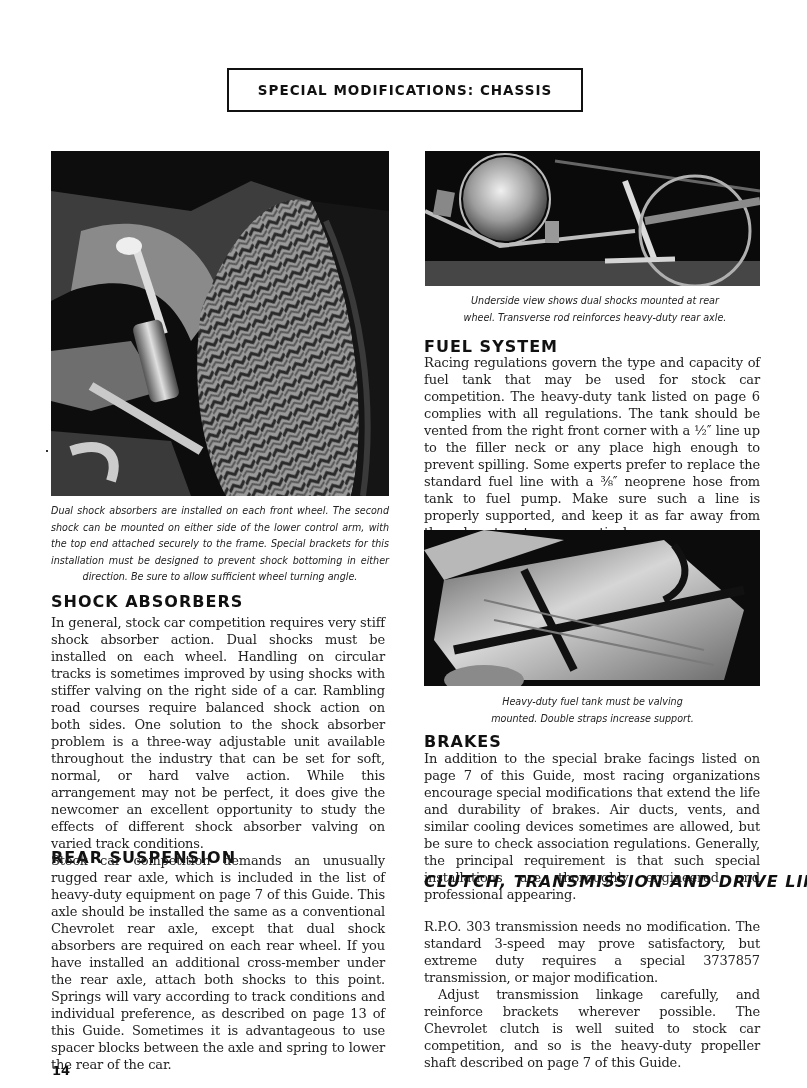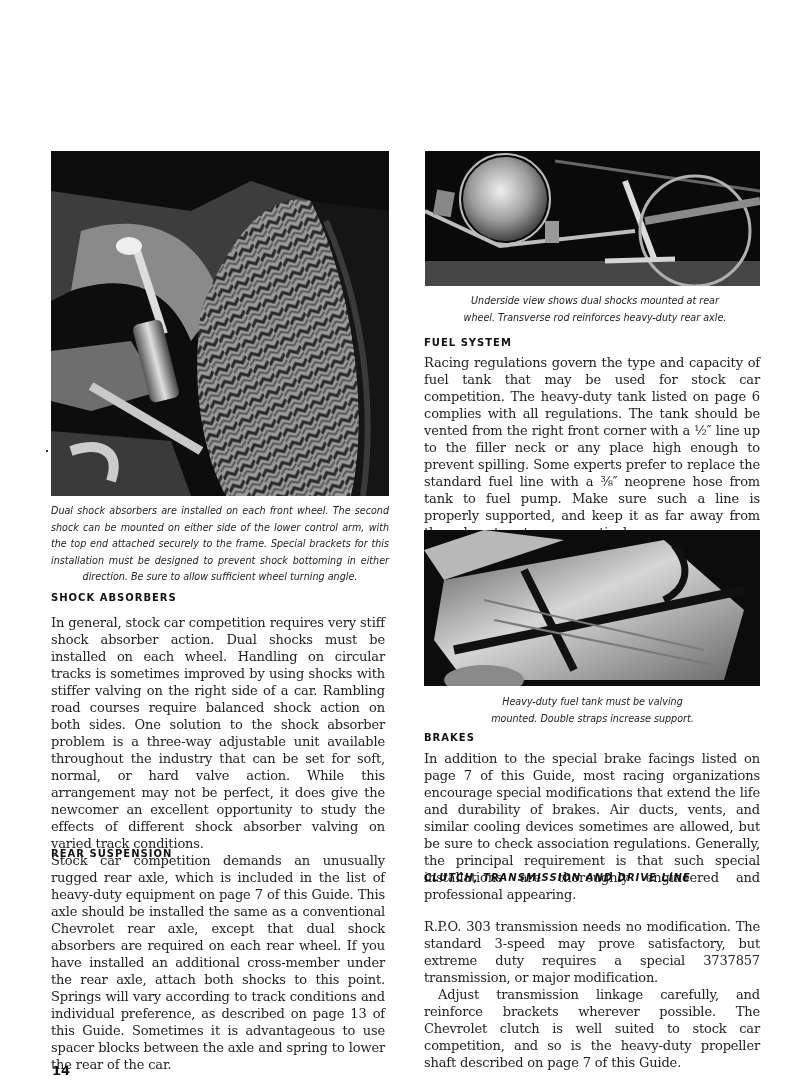--- a/index.html
+++ b/index.html
@@ -25,21 +25,21 @@
   .caption {
     position: absolute; font-family: "DejaVu Sans", sans-serif; font-style: italic;
     font-size: 9.6px; line-height: 16.5px; color: #222; text-align: justify;
   }
   #cap-front { left: 51px; top: 503px; width: 338px; text-align-last: center; }
   #cap-rear  { left: 455px; top: 293px; width: 280px; text-align: center; }
   #cap-tank  { left: 490px; top: 694px; width: 205px; text-align: center; }
 
   .heading {
     position: absolute; font-family: "DejaVu Sans", sans-serif; font-weight: bold;
-    font-size: 10px; letter-spacing: 1px; color: #111; white-space: nowrap; text-align: center;
+    font-size: 16px; letter-spacing: 1px; color: #111; white-space: nowrap; text-align: center;
   }
   .body {
     position: absolute; font-family: "DejaVu Serif", serif; font-size: 13px;
     line-height: 17px; color: #222; text-align: justify; letter-spacing: -0.15px;
   }
   .body p { margin: 0; }
   .body p.indent { text-indent: 14px; }
 
   #h-shock  { left: 51px; top: 592px; }
   #b-shock  { left: 51px; top: 614px; width: 334px; }
@@ -56,20 +56,23 @@
     position: absolute; left: 52px; top: 1063px;
     font-family: "DejaVu Sans", sans-serif; font-weight: bold; font-size: 13px; color: #111; text-align: right;
   }
   .stray-dot { position: absolute; left: 46px; top: 450px; width: 2px; height: 2px; background: #333; }
 </style>
 </head>
 <body>
 
 <div class="page">
 
+  <div class="title-box">
+    <span>SPECIAL MODIFICATIONS: CHASSIS</span>
+  </div>
 
   <div class="photo" id="photo-front" title="Front wheel with dual shock absorbers">
     <svg viewBox="0 0 338 345" preserveAspectRatio="none">
       <defs>
         <pattern id="tread" width="18" height="14" patternUnits="userSpaceOnUse" patternTransform="rotate(-25)">
           <rect width="18" height="14" fill="#9a9a9a"></rect>
           <path d="M0 7 L6 2 L12 7 L18 2" stroke="#2a2a2a" stroke-width="3" fill="none"></path>
           <path d="M0 13 L6 9 L12 13 L18 9" stroke="#555" stroke-width="2" fill="none"></path>
         </pattern>
         <linearGradient id="shockGrad" x1="0" x2="1">

